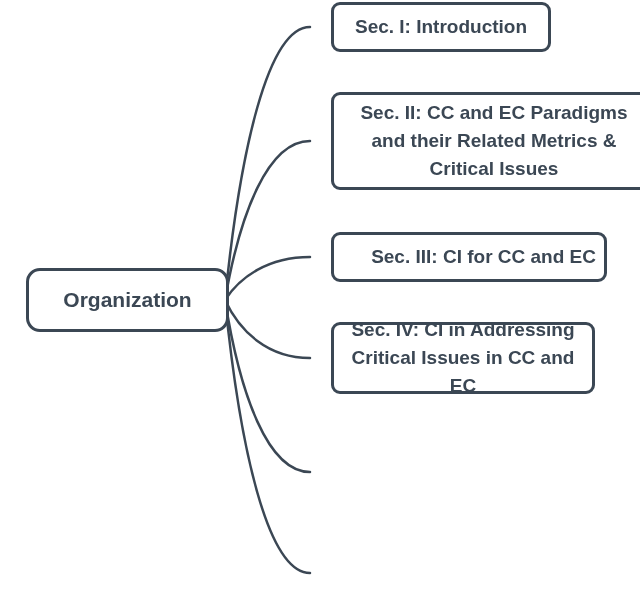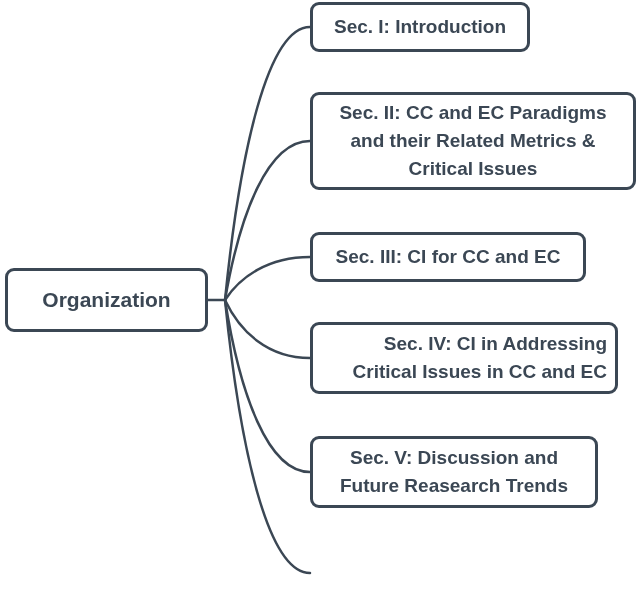--- a/index.html
+++ b/index.html
@@ -34,26 +34,27 @@
     justify-content: center;
     text-align: center;
     background: var(--bg);
     border: 3px solid var(--stroke);
     border-radius: 9px;
     color: var(--stroke);
     font-weight: bold;
     font-size: 19px;
     line-height: 28px;
     padding: 0 8px;
+    margin-left: 21px;
   }
-  .root { left: 5px;   top: 268px; width: 203px; height: 64px; font-size: 21px; }
+  .root { left: 5px;   top: 268px; width: 203px; height: 64px; font-size: 21px; border-radius: 14px; }
   .s1   { left: 310px; top: 2px;   width: 220px; height: 50px; }
   .s2   { left: 310px; top: 92px;  width: 326px; height: 98px; justify-content: center; }
-  .s3   { left: 310px; top: 232px; width: 276px; height: 50px; }
-  .s4   { left: 310px; top: 322px; width: 308px; height: 72px; text-align: right; }
+  .s3   { left: 310px; top: 232px; width: 276px; height: 50px; justify-content: flex-end; }
+  .s4   { left: 310px; top: 322px; width: 264px; height: 72px; }
   .s5   { left: 310px; top: 436px; width: 288px; height: 72px; }
   .s6   { left: 310px; top: 548px; width: 226px; height: 50px; }
 </style>
 </head>
 <body>
 
 <div class="canvas">
 
   <svg class="edges" viewBox="0 0 640 600" xmlns="http://www.w3.org/2000/svg">
     <path class="conn" d="M208,300 L225,300"></path>
@@ -78,18 +79,15 @@
   </div>
 
   <div class="node s3">
     <span>Sec. III: CI for CC and EC</span>
   </div>
 
   <div class="node s4">
     <span>Sec. IV: CI in Addressing Critical Issues in CC and EC</span>
   </div>
 
-  <div class="node s5">
-    <span>Sec. V: Discussion and Future Reasearch Trends</span>
-  </div>
 
 
 </div>
 
 </body></html>

